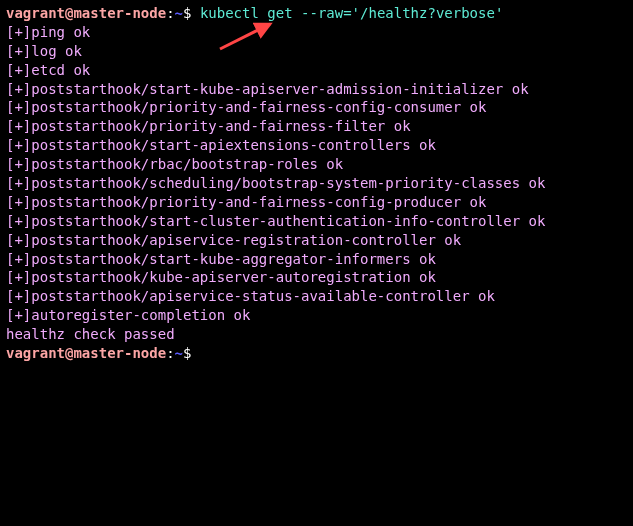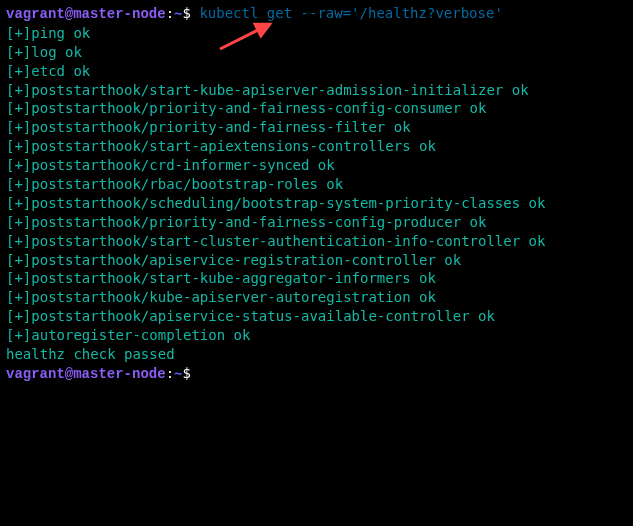--- a/index.html
+++ b/index.html
@@ -16,39 +16,38 @@
       padding: 4px 6px;
       width: 633px;
       height: 526px;
       overflow: hidden;
       position: relative;
     }
     .prompt-line {
       white-space: pre;
     }
     .user-host {
-      color: #8b5cf6;
+      color: #fca5a5;
       font-weight: bold;
-      font-family: Liberation Mono, monospace;
     }
     .colon {
       color: #ffffff;
     }
     .path {
       color: #5c5cff;
       font-weight: bold;
     }
     .dollar {
       color: #ffffff;
     }
     .command {
-      color: #0369a1;
+      color: #5eead4;
     }
     .output-line {
-      color: #14b8a6;
+      color: #f0abfc;
       white-space: pre;
     }
     .arrow {
       position: absolute;
       top: 19px;
       left: 210px;
       pointer-events: none;
     }
   </style>
 </head>
@@ -57,21 +56,20 @@
 <div class="terminal">
   <div class="prompt-line"><span class="user-host">vagrant@master-node</span><span class="colon">:</span><span class="path">~</span><span class="dollar">$ </span><span class="command">kubectl get --raw='/healthz?verbose'</span></div>
   <div id="output">
       <div class="output-line">[+]ping ok</div>
       <div class="output-line">[+]log ok</div>
       <div class="output-line">[+]etcd ok</div>
       <div class="output-line">[+]poststarthook/start-kube-apiserver-admission-initializer ok</div>
       <div class="output-line">[+]poststarthook/priority-and-fairness-config-consumer ok</div>
       <div class="output-line">[+]poststarthook/priority-and-fairness-filter ok</div>
       <div class="output-line">[+]poststarthook/start-apiextensions-controllers ok</div>
-      <div class="output-line">[+]poststarthook/crd-informer-synced ok</div>
       <div class="output-line">[+]poststarthook/rbac/bootstrap-roles ok</div>
       <div class="output-line">[+]poststarthook/scheduling/bootstrap-system-priority-classes ok</div>
       <div class="output-line">[+]poststarthook/priority-and-fairness-config-producer ok</div>
       <div class="output-line">[+]poststarthook/start-cluster-authentication-info-controller ok</div>
       <div class="output-line">[+]poststarthook/apiservice-registration-controller ok</div>
       <div class="output-line">[+]poststarthook/start-kube-aggregator-informers ok</div>
       <div class="output-line">[+]poststarthook/kube-apiserver-autoregistration ok</div>
       <div class="output-line">[+]poststarthook/apiservice-status-available-controller ok</div>
       <div class="output-line">[+]autoregister-completion ok</div>
       <div class="output-line">healthz check passed</div>

